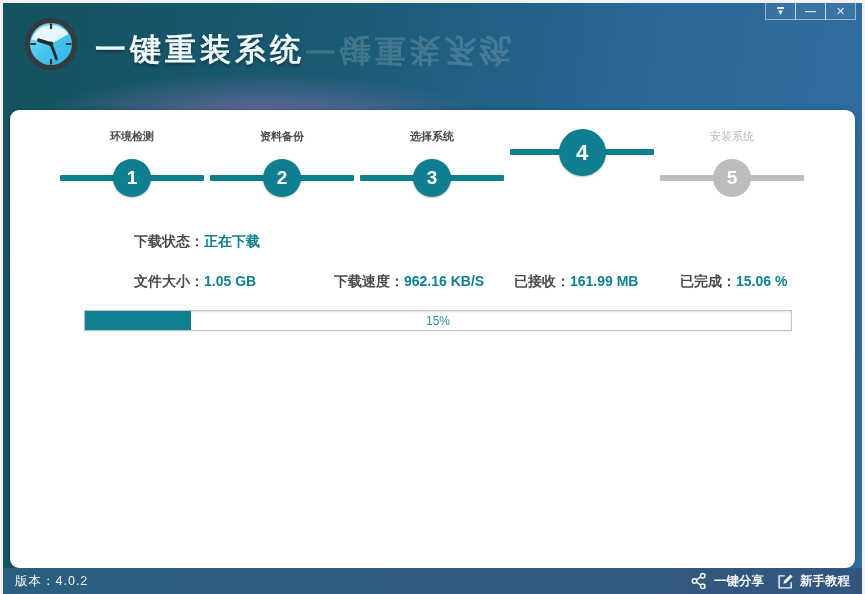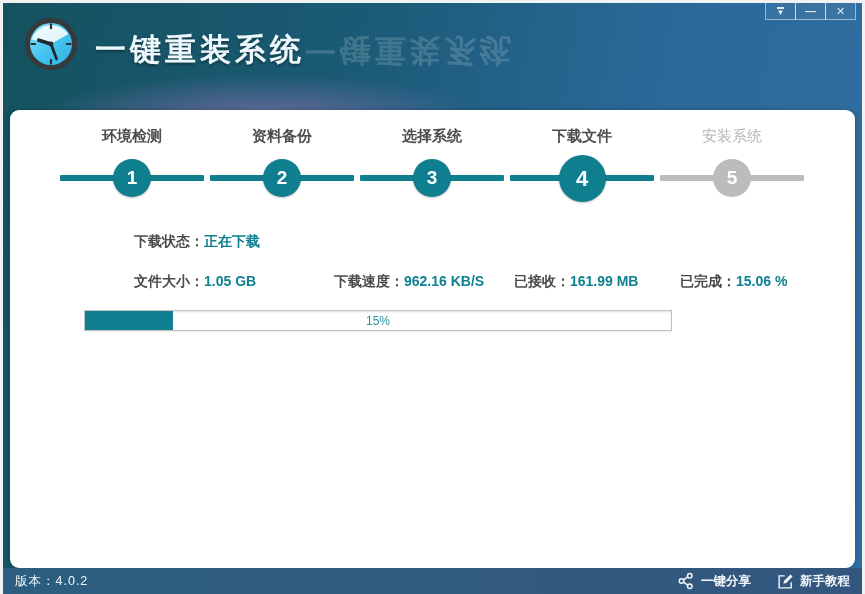--- a/index.html
+++ b/index.html
@@ -54,21 +54,21 @@
   .glyph-min { font-size: 11px; font-weight: bold; line-height: 10px; }
   .glyph-close { font-size: 11px; font-weight: bold; }
 
   
   .panel { position: absolute; left: 7px; right: 7px; top: 107px; bottom: 26px;
     background: #ffffff; border-radius: 9px; box-shadow: 0 0 4px rgba(0,0,0,0.25); }
 
   
   .steps { position: absolute; top: 16px; left: 47px; width: 750px; display: flex; }
   .step { width: 150px; text-align: center; }
-  .step-label { font-size: 15px; font-weight: bold; color: #4c4c4c; line-height: 20px; margin-bottom: 6px; }
+  .step-label { font-size: 11px; font-weight: bold; color: #4c4c4c; line-height: 20px; margin-bottom: 6px; }
   .step.pending .step-label { color: #b7b7b7; font-weight: normal; }
   .step-track { position: relative; height: 52px; display: flex; align-items: center; justify-content: center; }
   .step-track::before { content: ''; position: absolute; left: 3px; right: 3px; top: 50%;
     height: 6px; margin-top: -3px; background: #0f7f90; border-radius: 1px; }
   .step.pending .step-track::before { background: #bcbcbc; }
   .step-circle { position: relative; z-index: 1; width: 38px; height: 38px; border-radius: 50%;
     background: #0f7f90; color: #ffffff; font-weight: bold; font-size: 19px; line-height: 38px;
     box-shadow: 0 1px 2px rgba(0,0,0,0.25); }
   .step.active .step-circle { width: 47px; height: 47px; line-height: 47px; font-size: 22px; }
   .step.pending .step-circle { background: #bcbcbc; box-shadow: none; }
@@ -82,33 +82,33 @@
   .stat-value { color: #0e8191; font-weight: bold; }
   a.stat-link { color: #168995; font-weight: normal; text-decoration: underline; cursor: pointer; }
   .pos-status   { left: 80px; }
   .pos-path     { left: 277px; }
   .pos-size     { left: 80px; }
   .pos-speed    { left: 280px; }
   .pos-received { left: 460px; }
   .pos-completed{ left: 626px; }
 
   
-  .progressbar { position: absolute; top: 200px; left: 74px; width: 588px; height: 21px;
+  .progressbar { position: absolute; top: 200px; left: 74px; width: 708px; height: 21px;
     background: #ffffff; border: 1px solid #c2c2c2; box-shadow: 0 1px 0 #eeeeee, inset 0 1px 2px rgba(0,0,0,0.12); }
   .progress-fill { height: 100%; background: #0f7f91; width: 0%; }
   .progress-label { position: absolute; inset: 0; text-align: center; line-height: 20px;
     font-size: 12px; color: #2a92a0; }
 
   
   .footer { position: absolute; left: 0; right: 0; bottom: 0; height: 26px;
     background: linear-gradient(90deg, #2b5e7f 0%, #315a7e 60%, #33567e 100%);
     display: flex; align-items: center; justify-content: space-between;
     padding: 0 12px; color: #f2f6fa; font-size: 12.5px; }
   .footer-version { letter-spacing: 1px; }
-  .footer-right { display: flex; align-items: center; gap: 26px; }
+  .footer-right { display: flex; align-items: center; gap: 13px; }
   .footer-link { display: flex; align-items: center; gap: 6px; cursor: pointer; font-weight: bold; }
   .footer-link svg { display: block; }
 </style>
 </head>
 <body>
 
 <div class="window">
 
   <div class="header">
 
@@ -171,21 +171,20 @@
             <div class="step-circle">2</div>
           </div>
       </div>
       <div class="step done">
         <div class="step-label">选择系统</div>
         <div class="step-track">
             <div class="step-circle">3</div>
           </div>
       </div>
       <div class="step active">
-        <div class="step-label">下载文件</div>
         <div class="step-track">
             <div class="step-circle">4</div>
           </div>
       </div>
       <div class="step pending">
         <div class="step-label">安装系统</div>
         <div class="step-track">
             <div class="step-circle">5</div>
           </div>
       </div>

